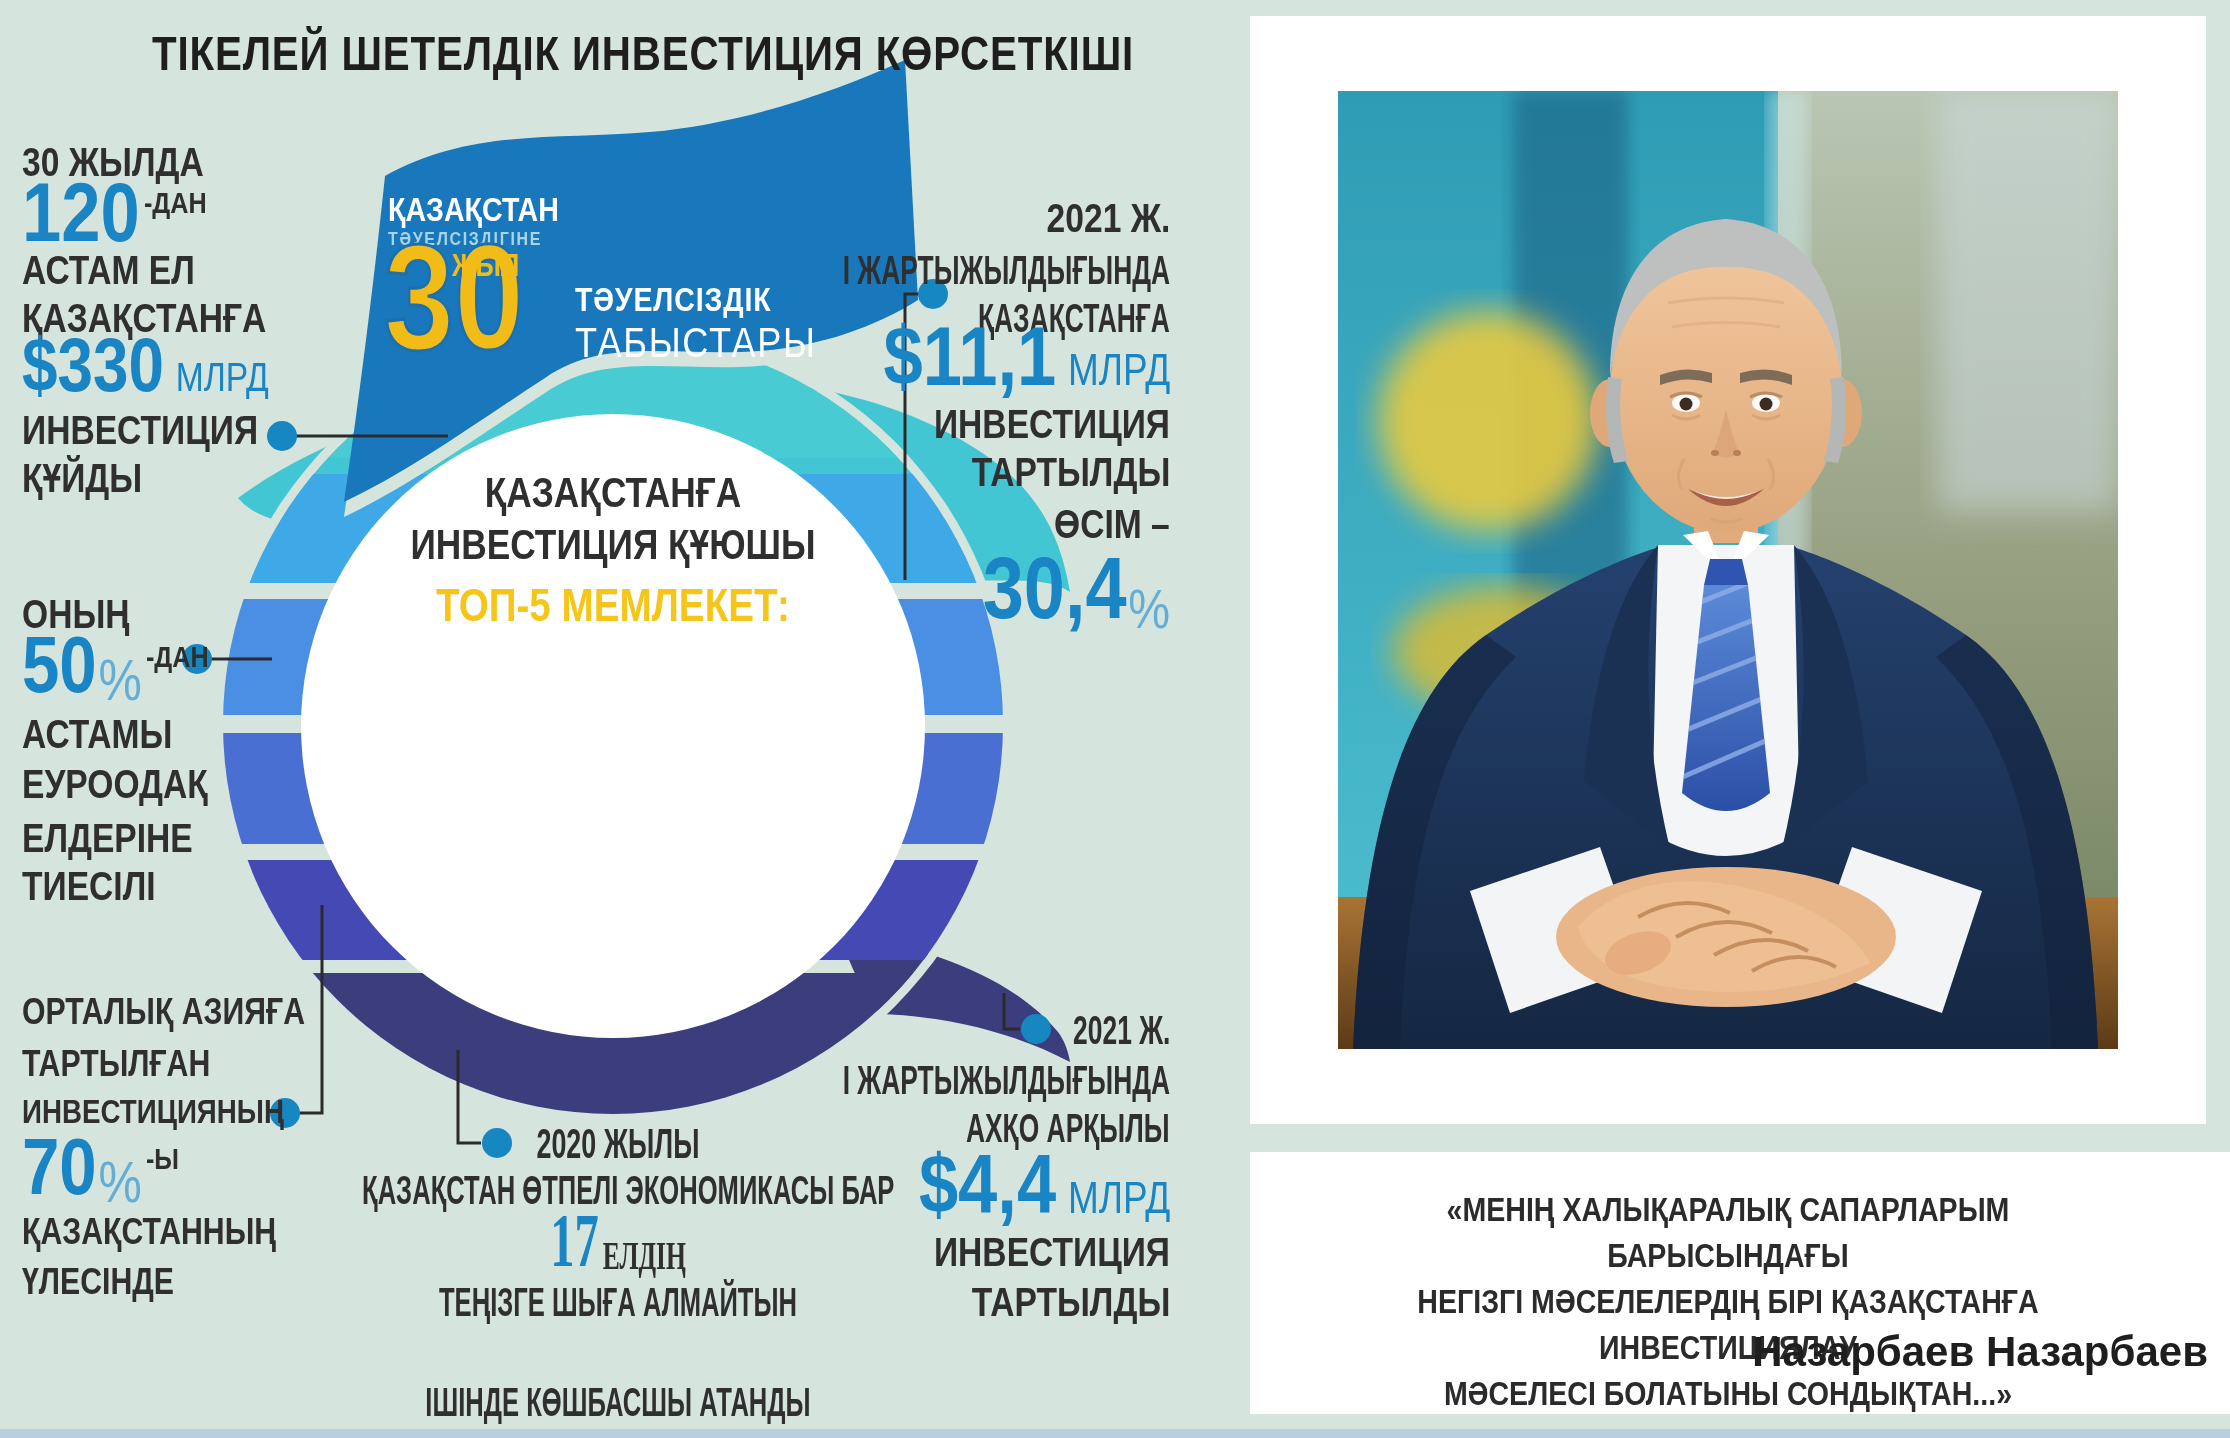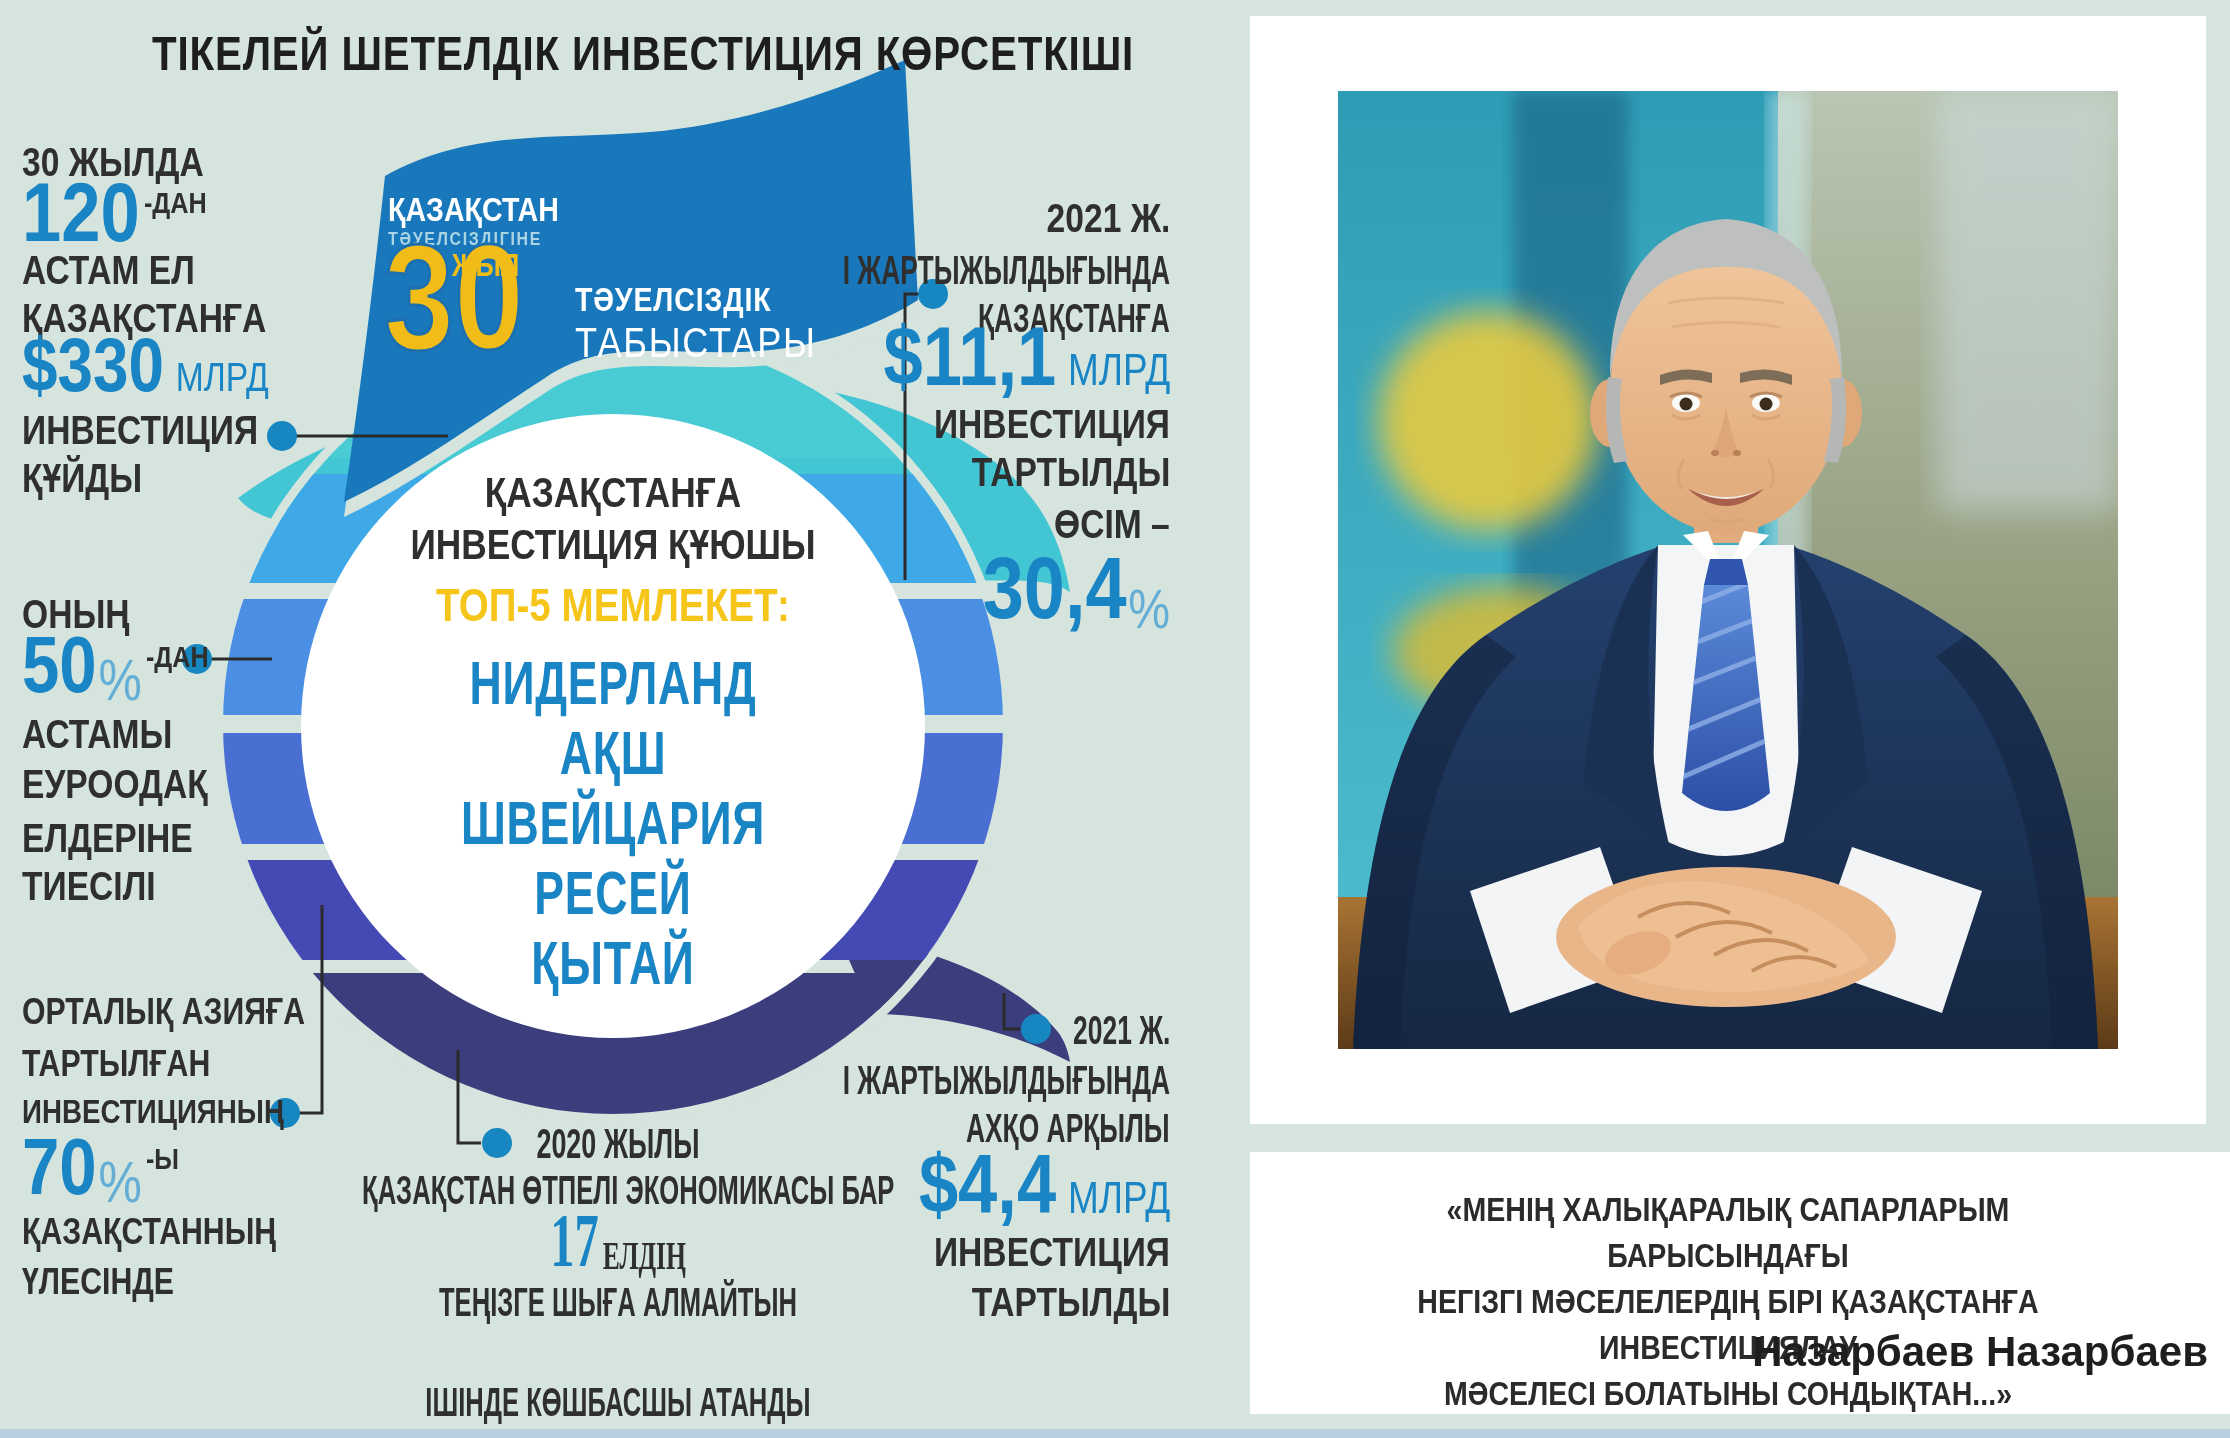--- a/index.html
+++ b/index.html
@@ -160,28 +160,20 @@
   <div class="rrow ln sqR2" style="top:1106px;">АХҚО АРҚЫЛЫ</div>
   <div class="rrow sqR" style="top:1146px;">
     <span class="bignum" style="font-size:84px;">$4,4</span><span class="unit" style="font-size:44px;">МЛРД</span>
   </div>
   <div class="rrow ln sqR" style="top:1230px;">ИНВЕСТИЦИЯ</div>
   <div class="rrow ln sqR" style="top:1280px;">ТАРТЫЛДЫ</div>
 
   <div class="abs circle-h ln sqC" style="top:470px;font-size:42px;">ҚАЗАҚСТАНҒА</div>
   <div class="abs circle-h ln sqC" style="top:522px;font-size:42px;">ИНВЕСТИЦИЯ ҚҰЮШЫ</div>
   <div class="abs circle-h sqC" style="top:578px;font-size:46px;font-weight:700;color:#f6c51a;">ТОП-5 МЕМЛЕКЕТ:</div>
-  <div class="countries">
-
-  <div class="country">НИДЕРЛАНД</div>
-      <div class="country">АҚШ</div>
-      <div class="country">ШВЕЙЦАРИЯ</div>
-      <div class="country">РЕСЕЙ</div>
-      <div class="country">ҚЫТАЙ</div>
-    </div>
 
   <div class="brow sqC2" style="top:1120px;font-size:42px;font-weight:700;">2020 ЖЫЛЫ</div>
   <div class="brow sqC2" style="top:1168px;font-size:40px;font-weight:700;">ҚАЗАҚСТАН ӨТПЕЛІ ЭКОНОМИКАСЫ БАР</div>
   <div class="brow" style="top:1206px;font-family:Liberation Serif, serif;">
     <span class="sqC2" style="display:inline-block;"><span class="bignum" style="font-size:76px;">17</span><span style="display:inline-block;vertical-align:top;margin:26px 0 0 6px;font-size:40px;font-weight:700;">ЕЛДІҢ</span></span>
   </div>
   <div class="brow sqC2" style="top:1280px;font-size:40px;font-weight:700;">ТЕҢІЗГЕ ШЫҒА АЛМАЙТЫН</div>
   <div class="brow sqC2" style="top:1380px;font-size:40px;font-weight:700;">ІШІНДЕ КӨШБАСШЫ АТАНДЫ</div>
 
   <div class="panel" style="left:1250px;top:16px;width:956px;height:1108px;">

